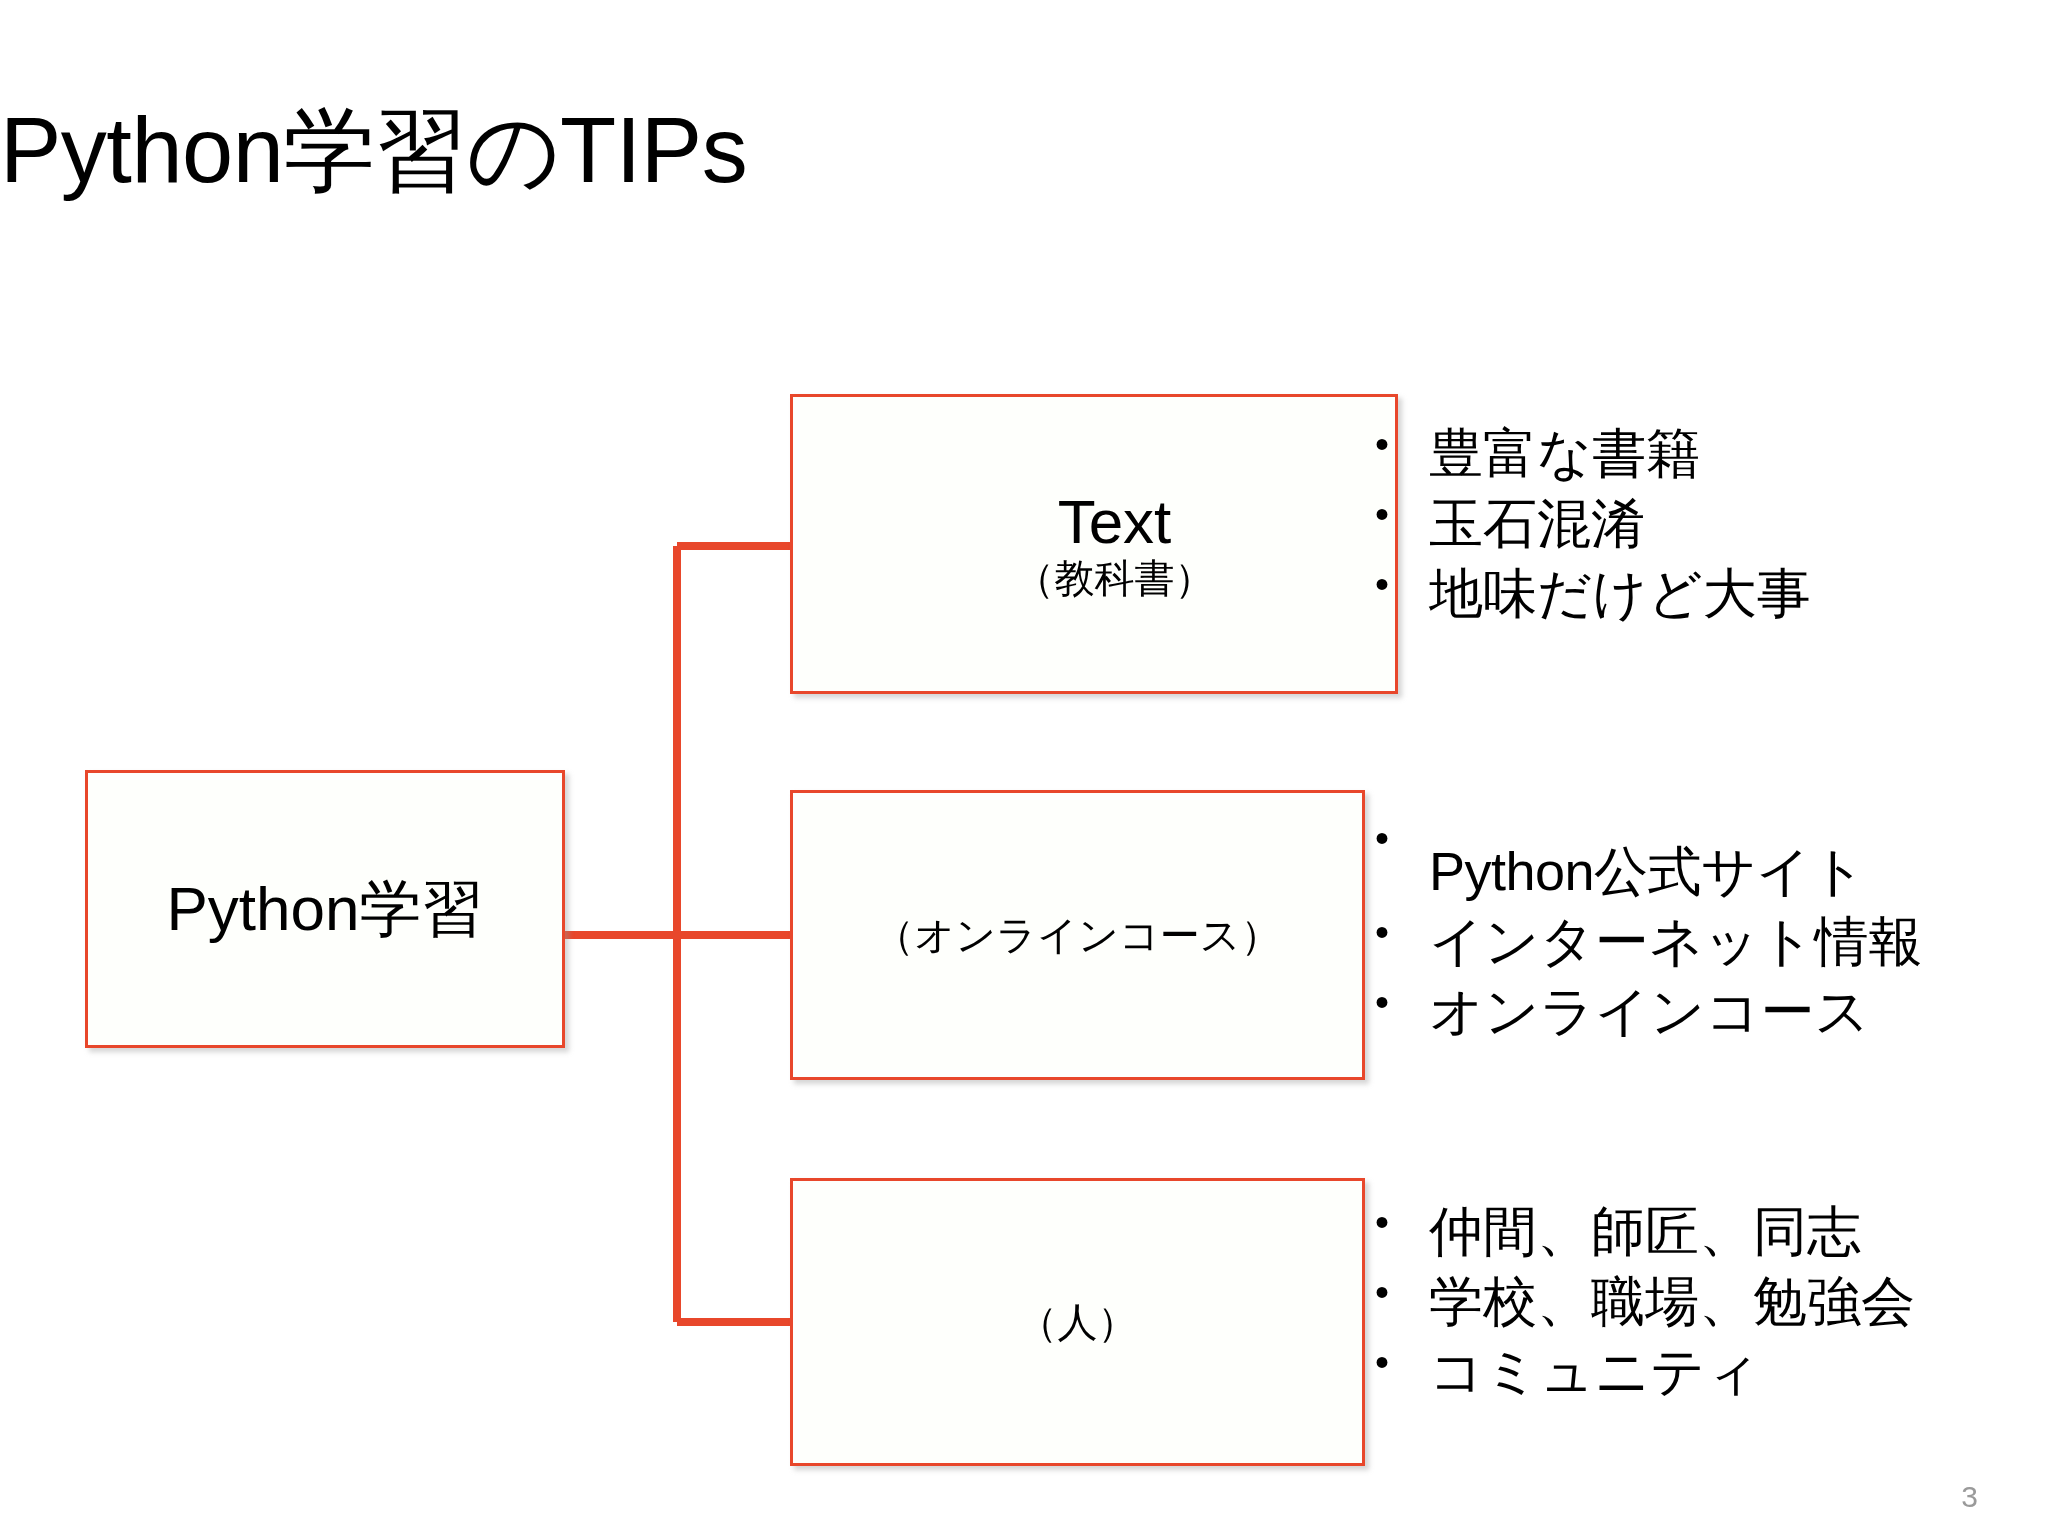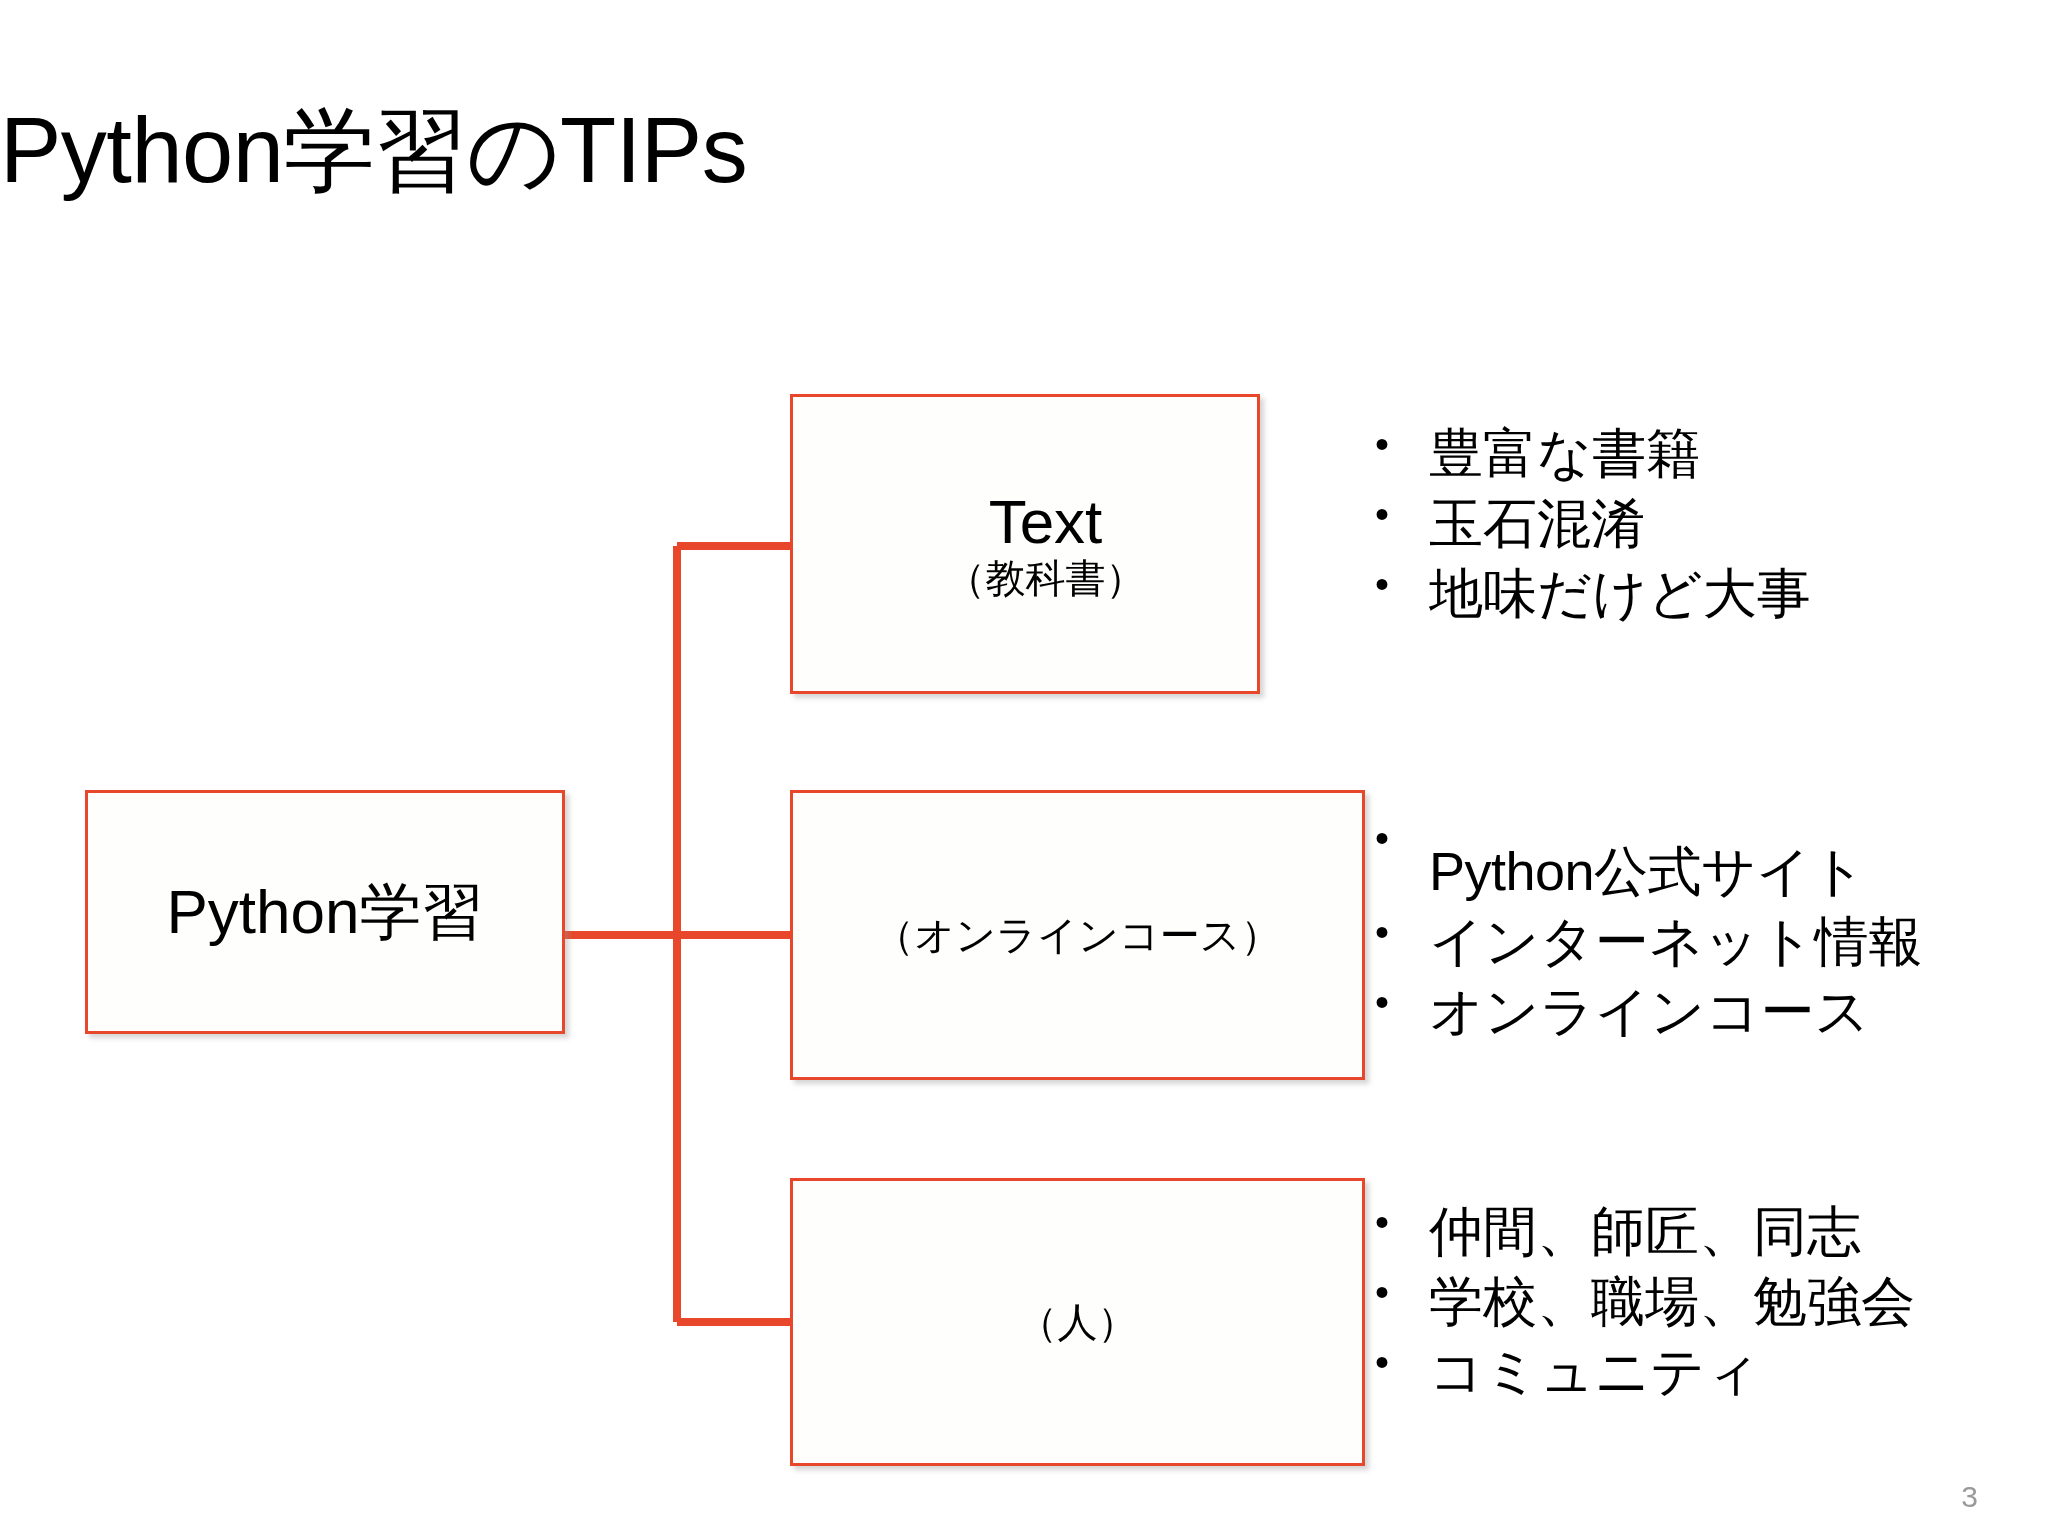--- a/index.html
+++ b/index.html
@@ -60,32 +60,32 @@
     white-space: nowrap;
   }
   .node-box .line-jp {
     font-size: 40px;
     font-weight: 400;
     white-space: nowrap;
   }
 
   #box-root {
     left: 85px;
-    top: 790px;
+    top: 770px;
     width: 480px;
-    height: 244px;
+    height: 278px;
   }
   #box-root .line-en {
     font-size: 62px;
   }
 
   #box-text {
     left: 790px;
     top: 394px;
-    width: 470px;
+    width: 608px;
     height: 300px;
     padding-left: 41px;
   }
   #box-internet {
     left: 790px;
     top: 790px;
     width: 575px;
     height: 290px;
   }
   #box-people {

